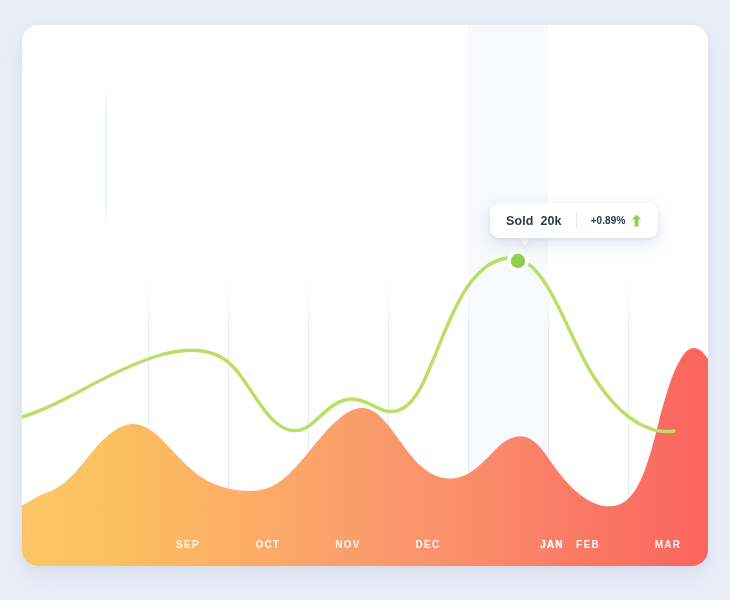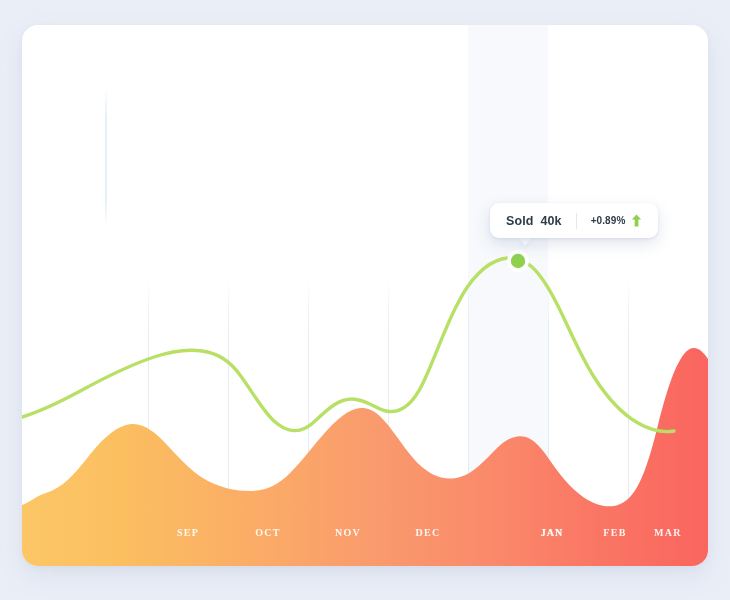--- a/index.html
+++ b/index.html
@@ -89,28 +89,27 @@
   
   #x-axis {
     position: absolute;
     left: 0;
     bottom: 0;
     width: 686px;
     height: 56px;
   }
   .x-label {
     position: absolute;
-    bottom: 28px;
+    bottom: 16px;
     transform: translateX(-50%);
     font-size: 10px;
     letter-spacing: 1.3px;
     color: rgba(255, 255, 255, 0.92);
     font-weight: 600;
     white-space: nowrap;
-    font-family: Liberation Serif, serif;
   }
   .x-label.active {
     font-weight: 800;
     color: #ffffff;
     letter-spacing: 1.1px;
     text-shadow: 0 0 1px rgba(255,255,255,0.7);
     margin-left: 44px;
   }
 
   
@@ -249,35 +248,35 @@
 
       <svg class="layer" viewBox="0 0 686 541">
         <circle cx="496" cy="236" r="11" fill="#ffffff"></circle>
         <circle cx="496" cy="236" r="7.2" fill="#8fd14f"></circle>
       </svg>
 
       <div id="tooltip-tail"></div>
 
       <div id="tooltip">
         <span class="tt-label">Sold</span>
-        <span class="tt-value">40k</span>
+        <span class="tt-value">20k</span>
         <span class="tt-divider"></span>
         <span class="tt-change">+0.89%</span>
         <span class="tt-arrow-icon">
           <svg width="11" height="13" viewBox="0 0 11 13" aria-hidden="true">
             <path d="M5.5 0.6 L10.2 5.6 L7.4 5.6 L7.4 12.4 L3.6 12.4 L3.6 5.6 L0.8 5.6 Z" fill="#8fd14f"></path>
           </svg>
         </span>
       </div>
 
       <div id="x-axis">
         <span class="x-label" style="left:166px;">SEP</span>
         <span class="x-label" style="left:246px;">OCT</span>
         <span class="x-label" style="left:326px;">NOV</span>
         <span class="x-label" style="left:406px;text-align:center;">DEC</span>
         <span class="x-label active" style="left:486px;">JAN</span>
-        <span class="x-label" style="left:566px;margin-left:27px;">FEB</span>
+        <span class="x-label" style="left:566px;">FEB</span>
         <span class="x-label" style="left:646px;">MAR</span>
       </div>
 
     </div>
   </div>
 </div>
 
 </body></html>

